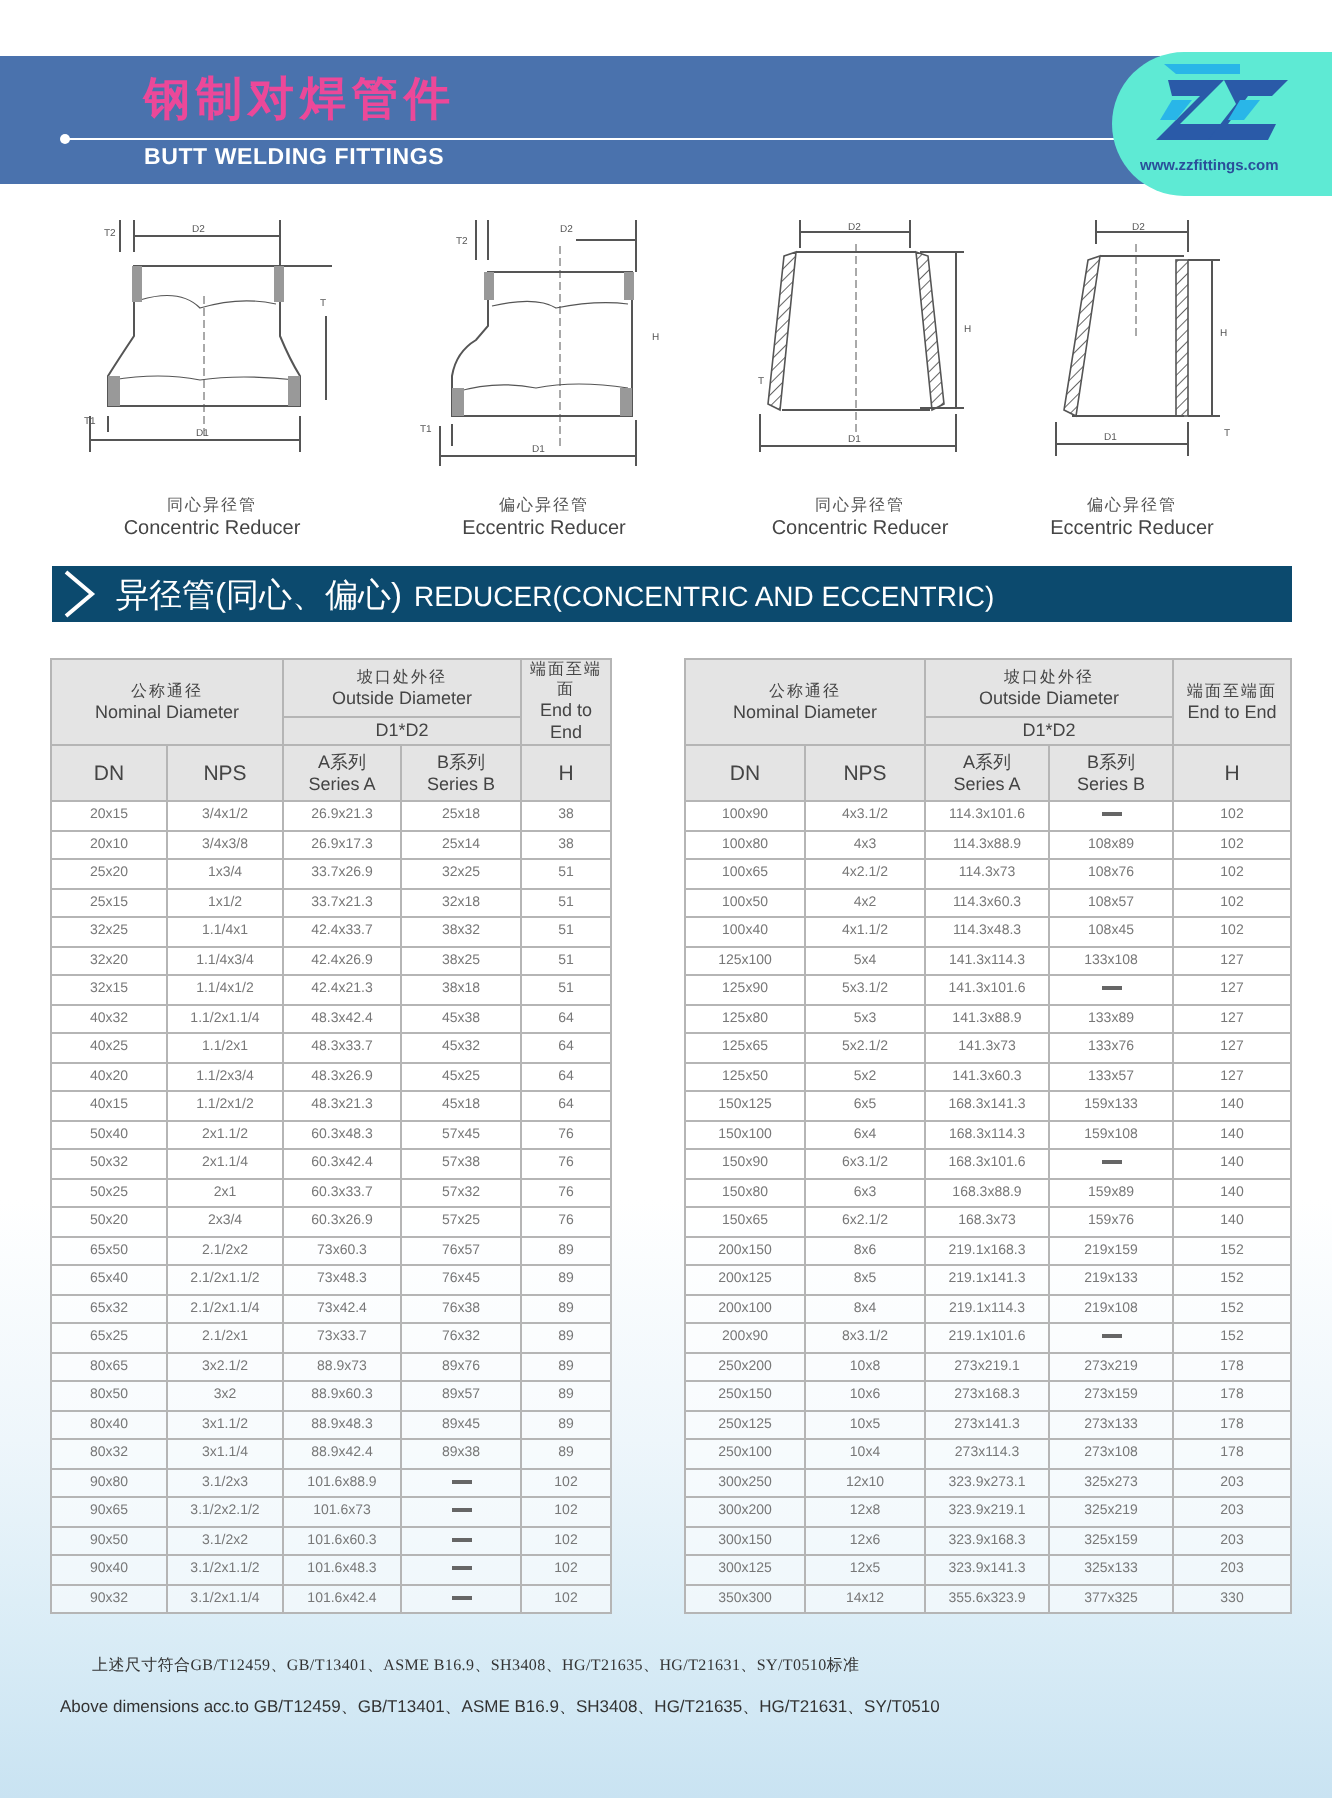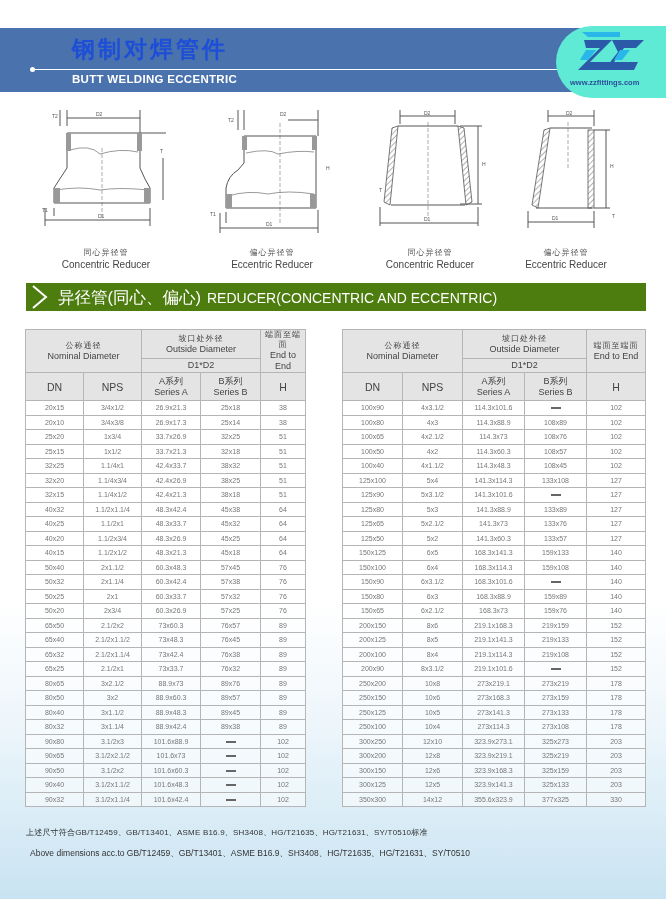--- a/index.html
+++ b/index.html
@@ -11,21 +11,21 @@
     color: #333;
   }
   
   .banner {
     position: absolute; left: 0; top: 28px; width: 580px; height: 64px;
     background: #4a72ad;
   }
   .banner-title {
     position: absolute; left: 72px; top: 34px;
     font-family: "DejaVu Serif", serif; font-weight: bold;
-    font-size: 23px; color: #1d4ed8; letter-spacing: 3px;
+    font-size: 23px; color: #ec4899; letter-spacing: 3px;
   }
   .banner-line {
     position: absolute; left: 32px; top: 69px; width: 548px; height: 1px; background: #fff;
   }
   .banner-dot {
     position: absolute; left: 30px; top: 67px; width: 5px; height: 5px; border-radius: 50%; background: #fff;
   }
   .banner-sub {
     position: absolute; left: 72px; top: 73px; font-size: 11.5px; font-weight: bold; color: #fff; letter-spacing: 0.3px;
   }
@@ -38,21 +38,21 @@
     position: absolute; left: 14px; top: 52px; font-size: 7.5px; font-weight: bold; color: #2a4f9a;
   }
   
   .diagram { position: absolute; top: 108px; }
   .diagram svg { display: block; }
   .diag-cap { position: absolute; text-align: center; width: 140px; }
   .diag-cap .cn { font-size: 8px; color: #555; letter-spacing: 1px; }
   .diag-cap .en { font-size: 10px; font-weight: normal; color: #444; margin-top: 1px; }
   
   .section-bar {
-    position: absolute; left: 26px; top: 283px; width: 620px; height: 28px; background: #4d7c0f;
+    position: absolute; left: 26px; top: 283px; width: 620px; height: 28px; background: #0c4a6e;
   }
   .section-chev { position: absolute; left: 4px; top: 2px; }
   .section-title {
     position: absolute; left: 32px; top: 4px; font-size: 16.5px; color: #fff; white-space: nowrap;
   }
   .section-title .en { font-size: 14px; margin-left: 6px; }
   
   table.spec {
     position: absolute; top: 329px; border-collapse: collapse; table-layout: fixed;
     font-size: 7px; color: #777;
@@ -66,32 +66,32 @@
   table.spec th.big { font-size: 10.5px; }
   table.spec tr.h1 { height: 29px; }
   table.spec tr.h2 { height: 14px; margin-left: 24px; }
   table.spec tr.h3 { height: 28px; margin-left: 19px; }
   table.spec tbody tr { height: 14.5px; }
   table.spec tbody tr td { background: rgba(255,255,255,0.55); }
   .dash { display: inline-block; width: 10px; height: 2px; background: #666; vertical-align: middle; }
   #tbl-left { left: 25px; width: 280px; }
   #tbl-right { left: 342px; width: 303px; }
   
-  .foot-cn { position: absolute; left: 26px; top: 827px; font-size: 8px; color: #333; letter-spacing: 0.2px; }
+  .foot-cn { position: absolute; left: 46px; top: 827px; font-size: 8px; color: #333; letter-spacing: 0.2px; font-family: Liberation Serif, serif; }
   .foot-en { position: absolute; left: 30px; top: 848px; font-size: 8.5px; color: #333; }
 </style>
 </head>
 <body>
 
 <div class="banner">
 </div>
 <div class="banner-title">钢制对焊管件</div>
 <div class="banner-dot"></div>
 <div class="banner-line"></div>
-<div class="banner-sub">BUTT WELDING ECCENTRIC</div>
+<div class="banner-sub">BUTT WELDING FITTINGS</div>
 
 <div class="logo-wrap">
   <svg class="logo-mark" viewBox="0 0 72 42">
     <polygon points="6,0 44,0 44,5 12,5" fill="#29b6e8"></polygon>
     <polygon points="8,8 36,8 14,30 36,30 34,38 2,38 24,16 10,16" fill="#2a5aa8"></polygon>
     <polygon points="36,8 68,8 60,16 48,16 38,30 62,30 58,38 28,38 42,20" fill="#2a5aa8"></polygon>
     <polygon points="10,18 20,18 12,28 4,28" fill="#29b6e8"></polygon>
     <polygon points="44,18 54,18 46,28 38,28" fill="#29b6e8"></polygon>
   </svg>
   <div class="logo-url">www.zzfittings.com</div>

